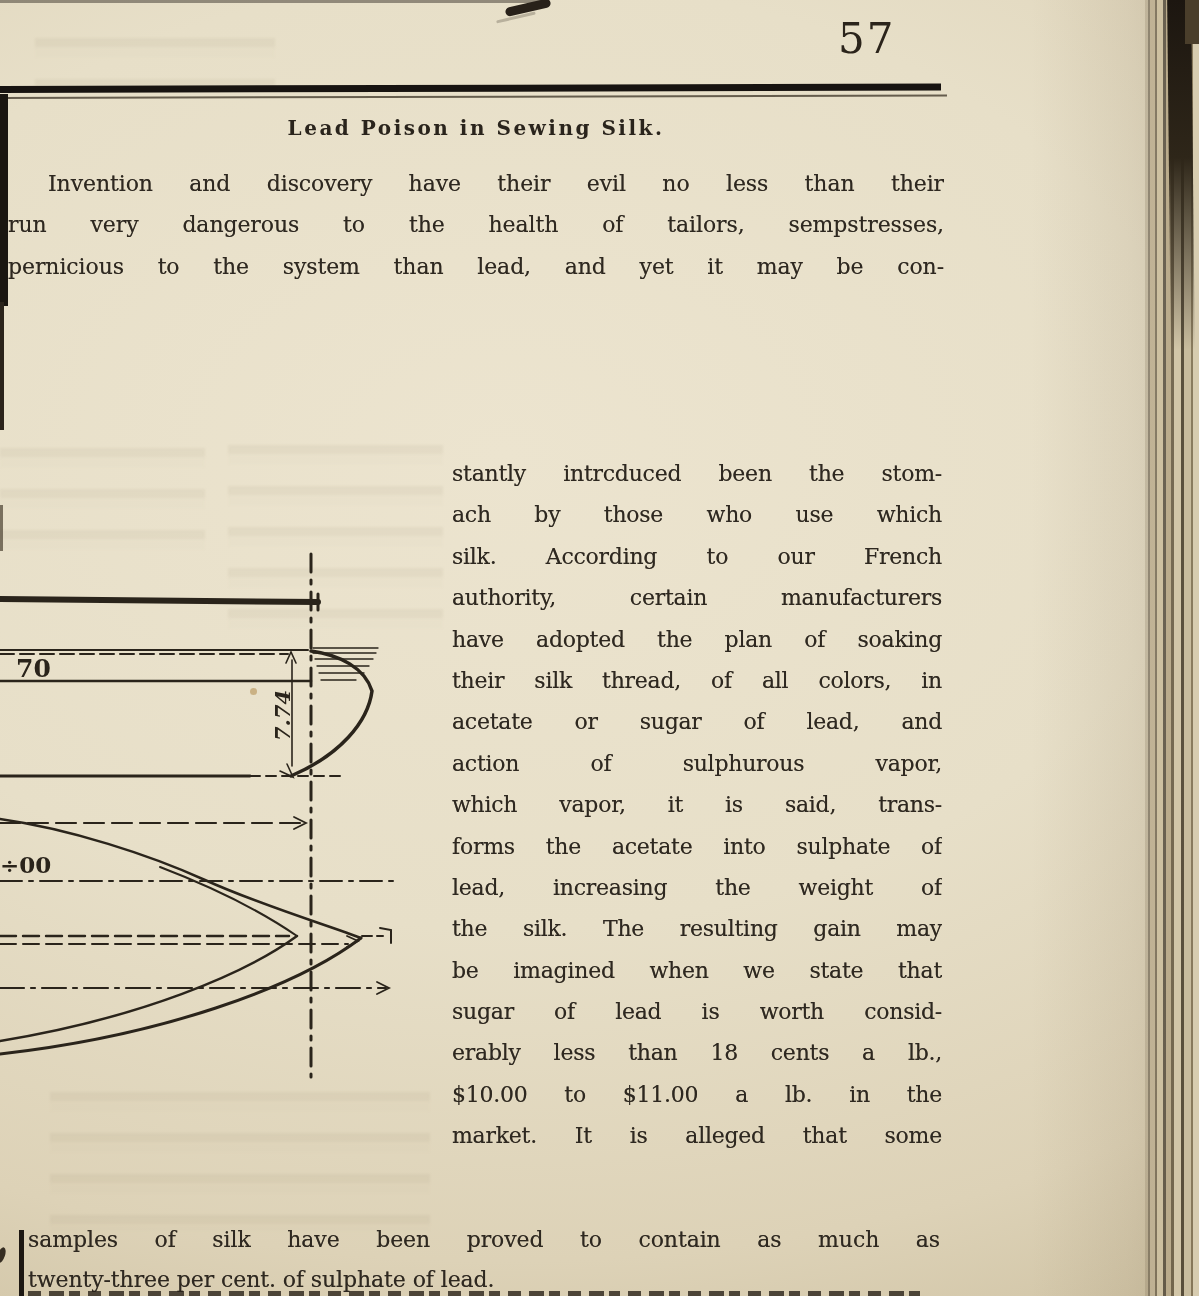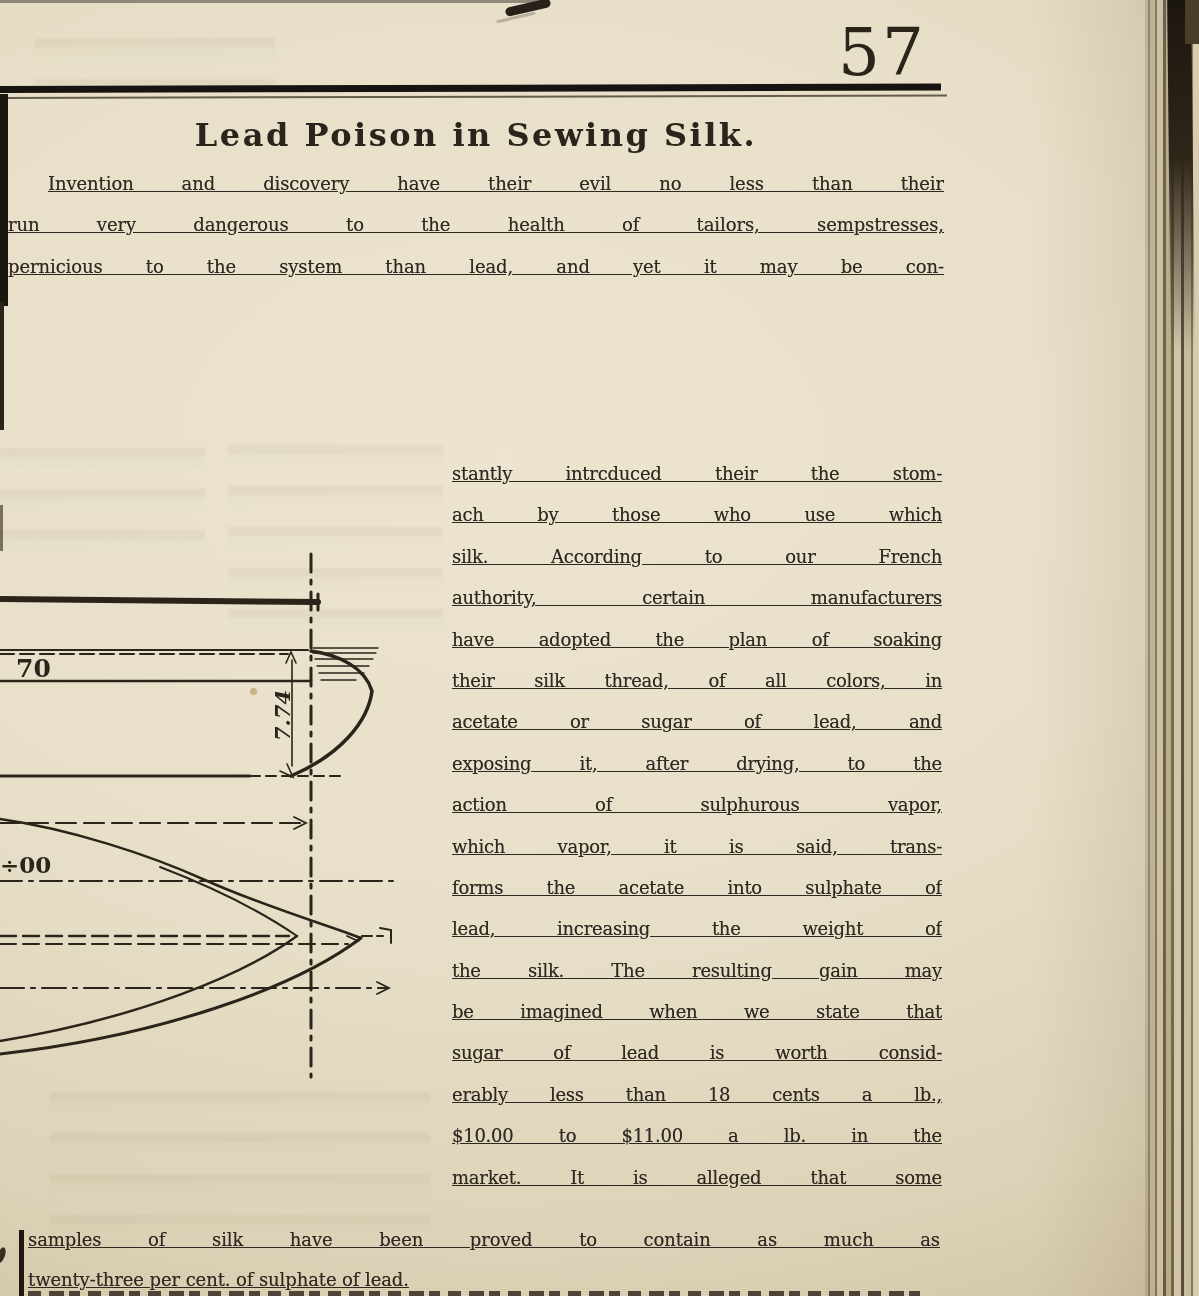--- a/index.html
+++ b/index.html
@@ -3,30 +3,30 @@
 <meta charset="utf-8">
 <style>
   html,body{margin:0;padding:0;background:#9c8f74;}
   .page{position:relative;width:1199px;height:1296px;overflow:hidden;
     font-family:"DejaVu Serif","Liberation Serif",serif;color:#2e2820;
     background:
       linear-gradient(90deg, rgba(0,0,0,0) 86%, rgba(120,100,70,.10) 94%, rgba(90,75,50,.18) 100%),
       radial-gradient(1400px 950px at 42% 35%, #ece4cf 0%, #e7dfc8 50%, #ddd2b7 85%, #d2c6a8 100%);}
   .topedge{position:absolute;left:0;top:0;width:540px;height:3px;background:rgba(40,34,26,.45);}
   
-  .pagenum{position:absolute;left:838px;top:14px;font-size:66px;letter-spacing:2px;color:#2b241b;}
+  .pagenum{position:absolute;left:838px;top:14px;font-size:42px;letter-spacing:2px;color:#2b241b;}
   .rule-thick{position:absolute;left:0;top:86px;width:941px;height:7px;background:#171310;transform:rotate(-0.15deg);transform-origin:left center;}
   .rule-thin{position:absolute;left:0;top:97px;width:947px;height:2px;background:rgba(78,69,55,.85);transform:rotate(-0.15deg);transform-origin:left center;}
   .smudge{position:absolute;left:505px;top:3px;width:46px;height:9px;background:#28211a;border-radius:5px;
     transform:rotate(-13deg);box-shadow:-14px 7px 0 -3px #38302444, 28px -3px 0 -4px #241d16;}
   .title{position:absolute;left:8px;top:116px;width:936px;text-align:center;font-weight:bold;
-    font-size:32px;letter-spacing:2.5px;color:#2a241c;}
+    font-size:20px;letter-spacing:2.5px;color:#2a241c;}
   
-  .tblock{position:absolute;font-size:18px;line-height:41.4px;color:#2e2820;
-    text-shadow:0 0 .6px rgba(46,40,32,.55);letter-spacing:-0.1px;text-decoration:underline;}
+  .tblock{position:absolute;font-size:22px;line-height:41.4px;color:#2e2820;
+    text-shadow:0 0 .6px rgba(46,40,32,.55);letter-spacing:-0.1px;}
   .tb-top{left:8px;top:163px;width:936px;}
   .tb-col{left:452px;top:453px;width:490px;letter-spacing:-0.25px;}
   .tb-bot{left:28px;top:1220px;width:912px;line-height:40px;}
   .tline{text-align:justify;text-align-last:justify;height:41.4px;overflow:hidden;}
   .tb-bot .tline{height:40px;}
   .tline.ind{padding-left:40px;}
   .tline.end{text-align-last:left;}
   .it{font-style:italic;}
   
   .lruleA1{position:absolute;left:0;top:94px;width:8px;height:212px;background:#1a1610;}
@@ -79,28 +79,27 @@
   <div class="ltick"></div>
   <div class="lruleB"></div>
   <div class="commamark"></div>
 
   <div class="tblock tb-top">
       <div class="tline ind"><span>Invention and discovery have their evil no less than their</span></div>
       <div class="tline"><span>run very dangerous to the health of tailors, sempstresses,</span></div>
       <div class="tline"><span>pernicious to the system than lead, and yet it may be con-</span></div>
     </div>
   <div class="tblock tb-col">
-      <div class="tline"><span>stantly intrcduced their the stom-</span></div>
+      <div class="tline"><span>stantly intrcduced been the stom-</span></div>
       <div class="tline"><span>ach by those who use which</span></div>
       <div class="tline"><span>silk.  According to our French</span></div>
       <div class="tline"><span>authority, certain manufacturers</span></div>
       <div class="tline"><span>have adopted the plan of soaking</span></div>
       <div class="tline"><span>their silk thread, of all colors, in</span></div>
       <div class="tline"><span>acetate or sugar of lead, and</span></div>
-      <div class="tline"><span>exposing it, after drying, to the</span></div>
       <div class="tline"><span>action of sulphurous vapor,</span></div>
       <div class="tline"><span>which vapor, it is said, trans-</span></div>
       <div class="tline"><span>forms the acetate into sulphate of</span></div>
       <div class="tline"><span>lead, increasing the weight of</span></div>
       <div class="tline"><span>the silk.  The resulting gain may</span></div>
       <div class="tline"><span>be imagined when we state that</span></div>
       <div class="tline"><span>sugar of lead is worth consid-</span></div>
       <div class="tline"><span>erably less than 18 cents a lb.,</span></div>
       <div class="tline"><span>$10.00 to $11.00 a lb. in the</span></div>
       <div class="tline"><span>market.  It is alleged that some</span></div>

